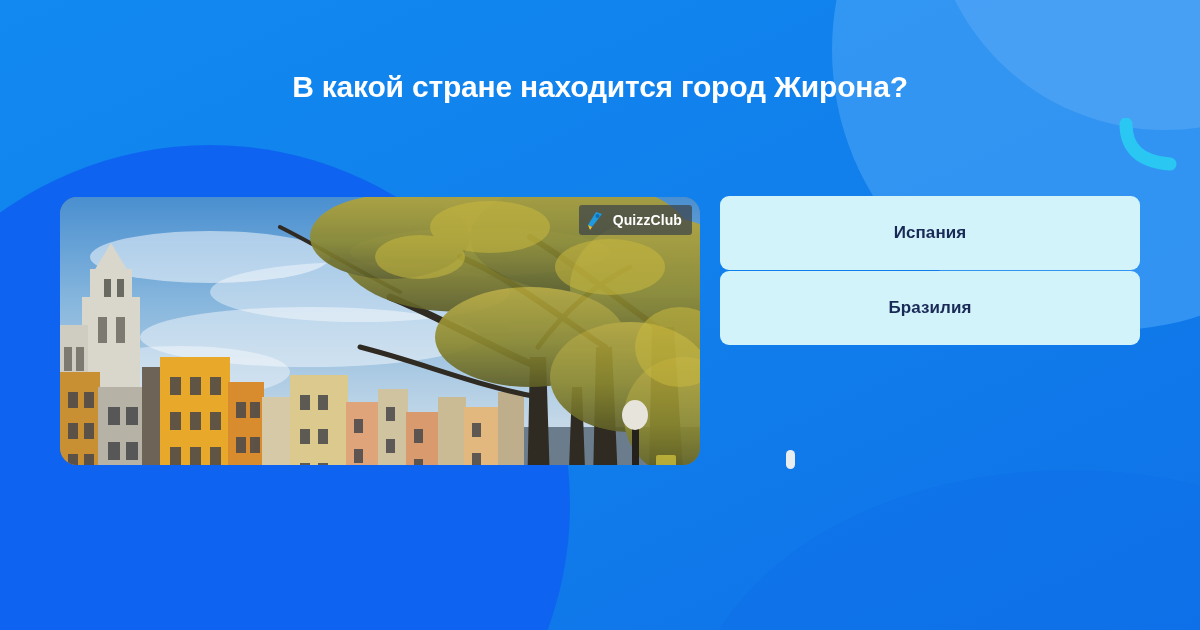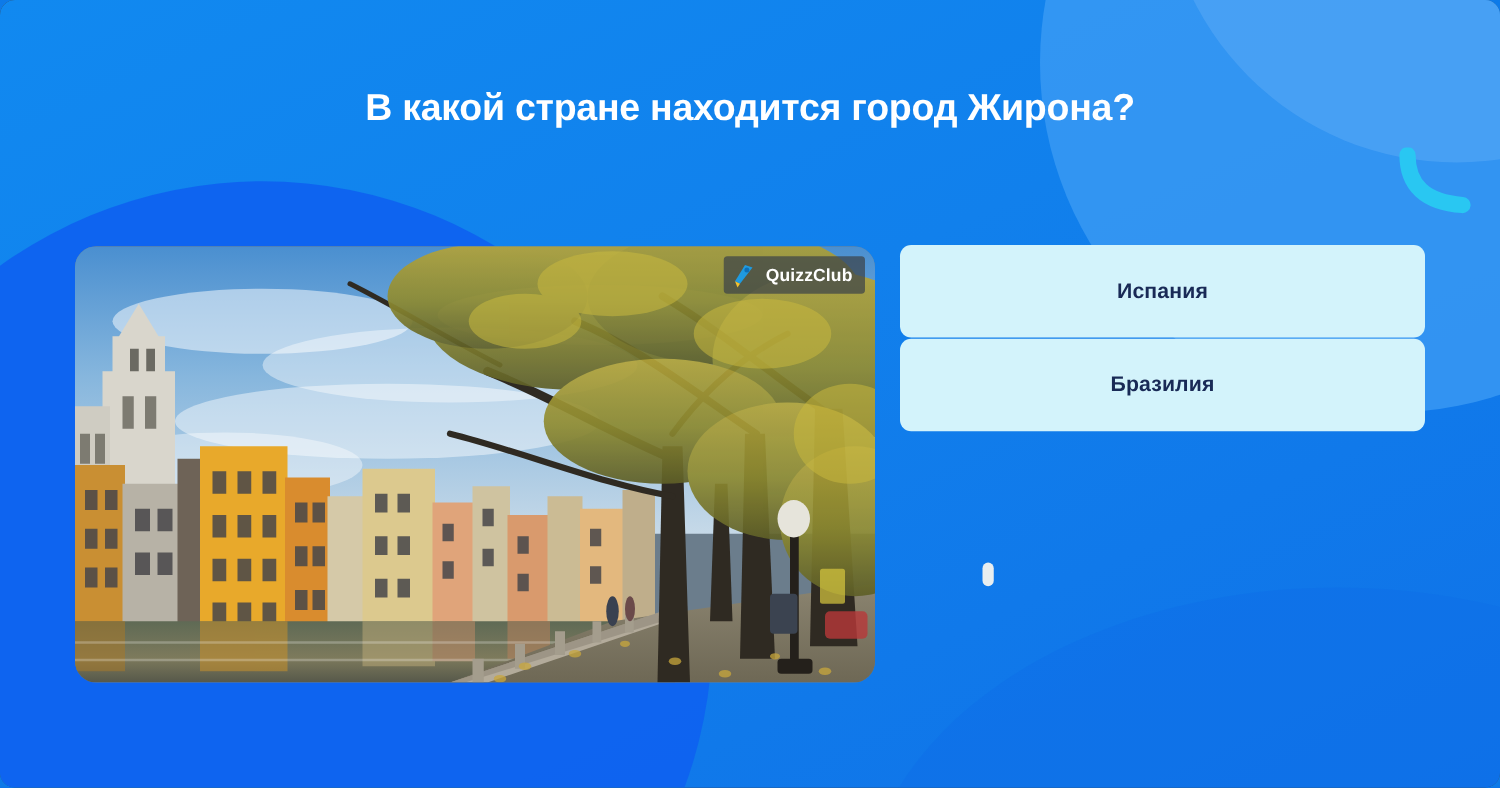--- a/index.html
+++ b/index.html
@@ -8,22 +8,21 @@
     background: #0d7ae8;
   }
   body {
     font-family: "Liberation Sans", "DejaVu Sans", sans-serif;
   }
   #stage {
     position: relative;
     width: 1200px;
     height: 630px;
     overflow: hidden;
-    background: #404040;
-    border-radius: 12px;
+    background: #a21caf;
   }
 
   
   .bg-base {
     position: absolute;
     inset: 0;
     background: linear-gradient(155deg, #1189f0 0%, #1180ec 45%, #0f72e8 100%);
   }
   .blob-topright {
     position: absolute;
@@ -86,21 +85,21 @@
     letter-spacing: -0.2px;
     white-space: nowrap;
   }
 
   
   .photo-card {
     position: absolute;
     left: 60px;
     top: 197px;
     width: 640px;
-    height: 349px;
+    height: 268px;
     border-radius: 17px;
     overflow: hidden;
     background: #6b7d8c;
   }
   .photo-svg { display: block; width: 640px; height: 349px; }
 
   .watermark {
     position: absolute;
     right: 8px;
     top: 8px;

